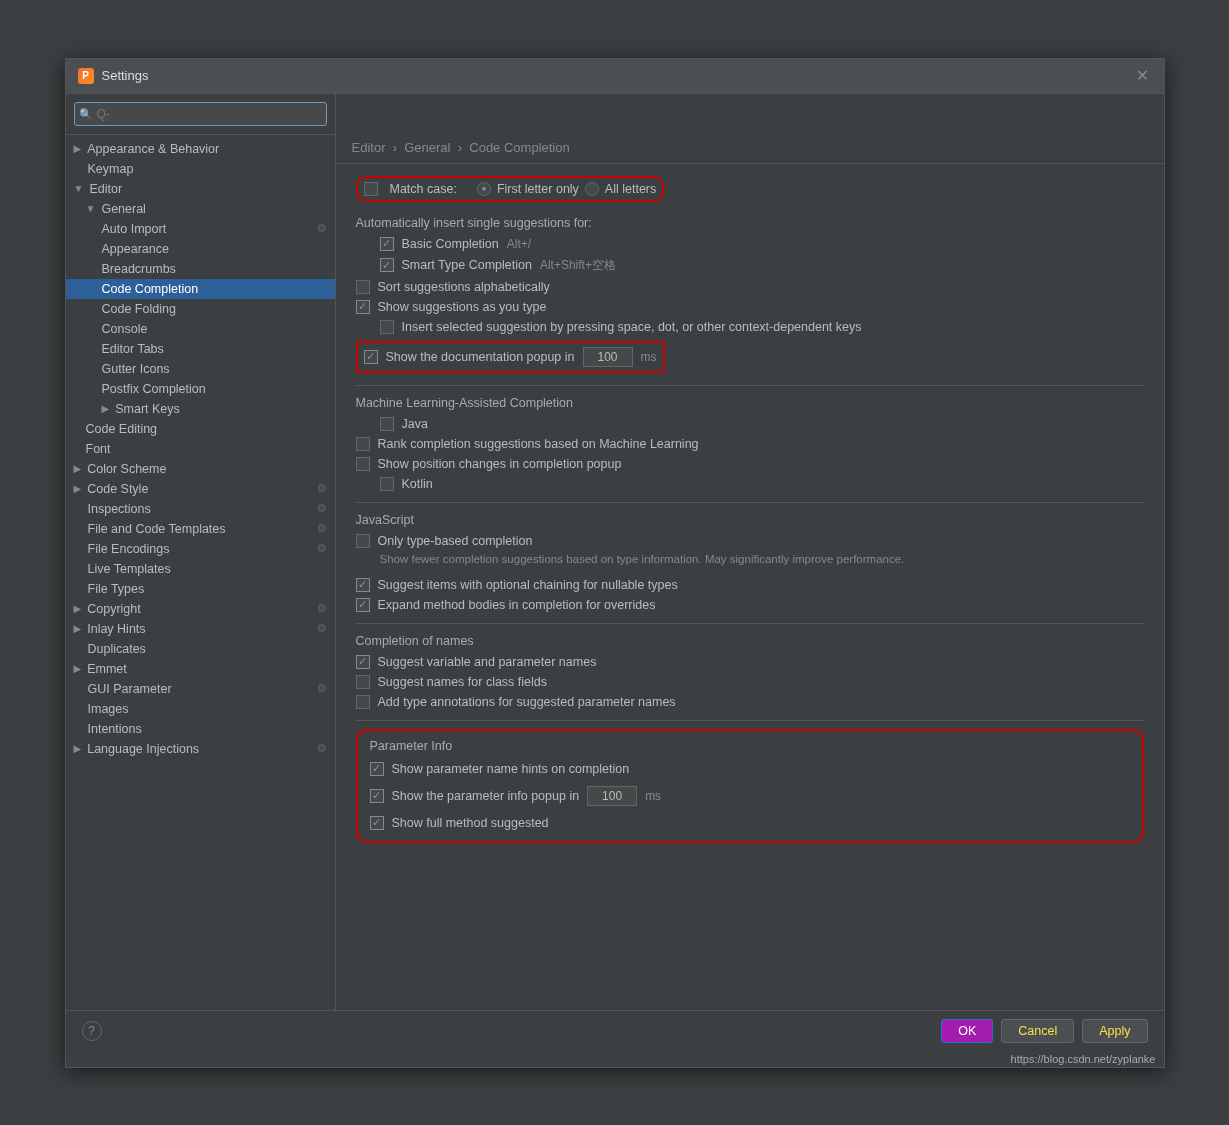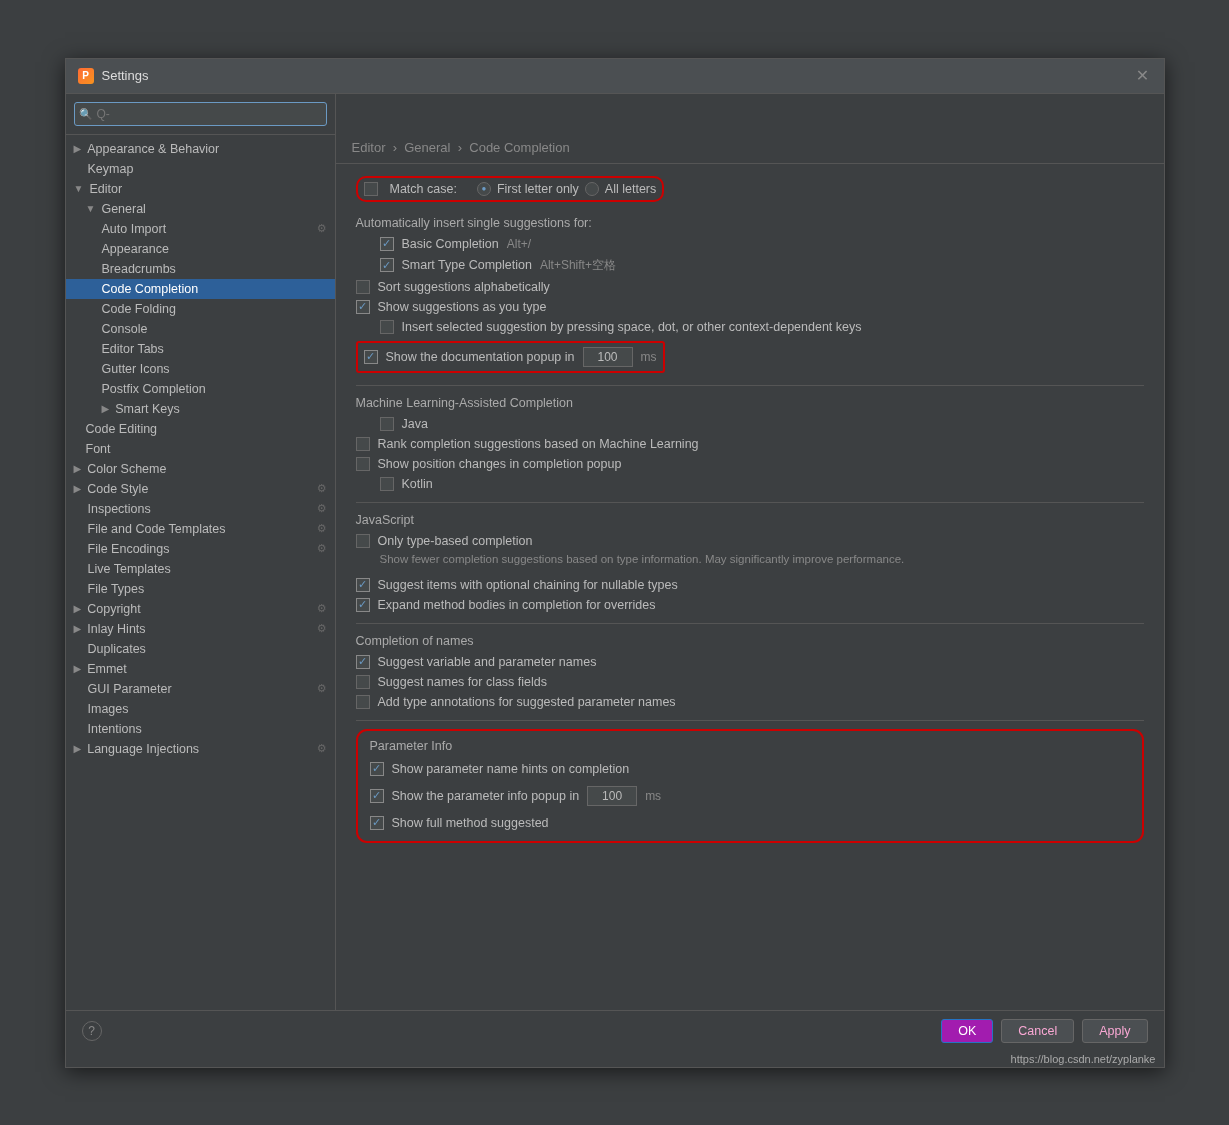--- a/index.html
+++ b/index.html
@@ -217,21 +217,21 @@
       background: #3c3f41;
     }
     .footer-right { display: flex; gap: 8px; align-items: center; }
     .btn {
       padding: 4px 16px;
       border-radius: 3px;
       border: 1px solid #666;
       cursor: pointer;
       font-size: 12.5px;
       background: #4b4f52;
-      color: #f9a8d4;
+      color: #fde047;
     }
     .btn-primary {
       background: #a21caf;
       border-color: #2574c4;
       color: #ffffff;
     }
     .question-icon {
       width: 20px;
       height: 20px;
       border: 1px solid #666;

